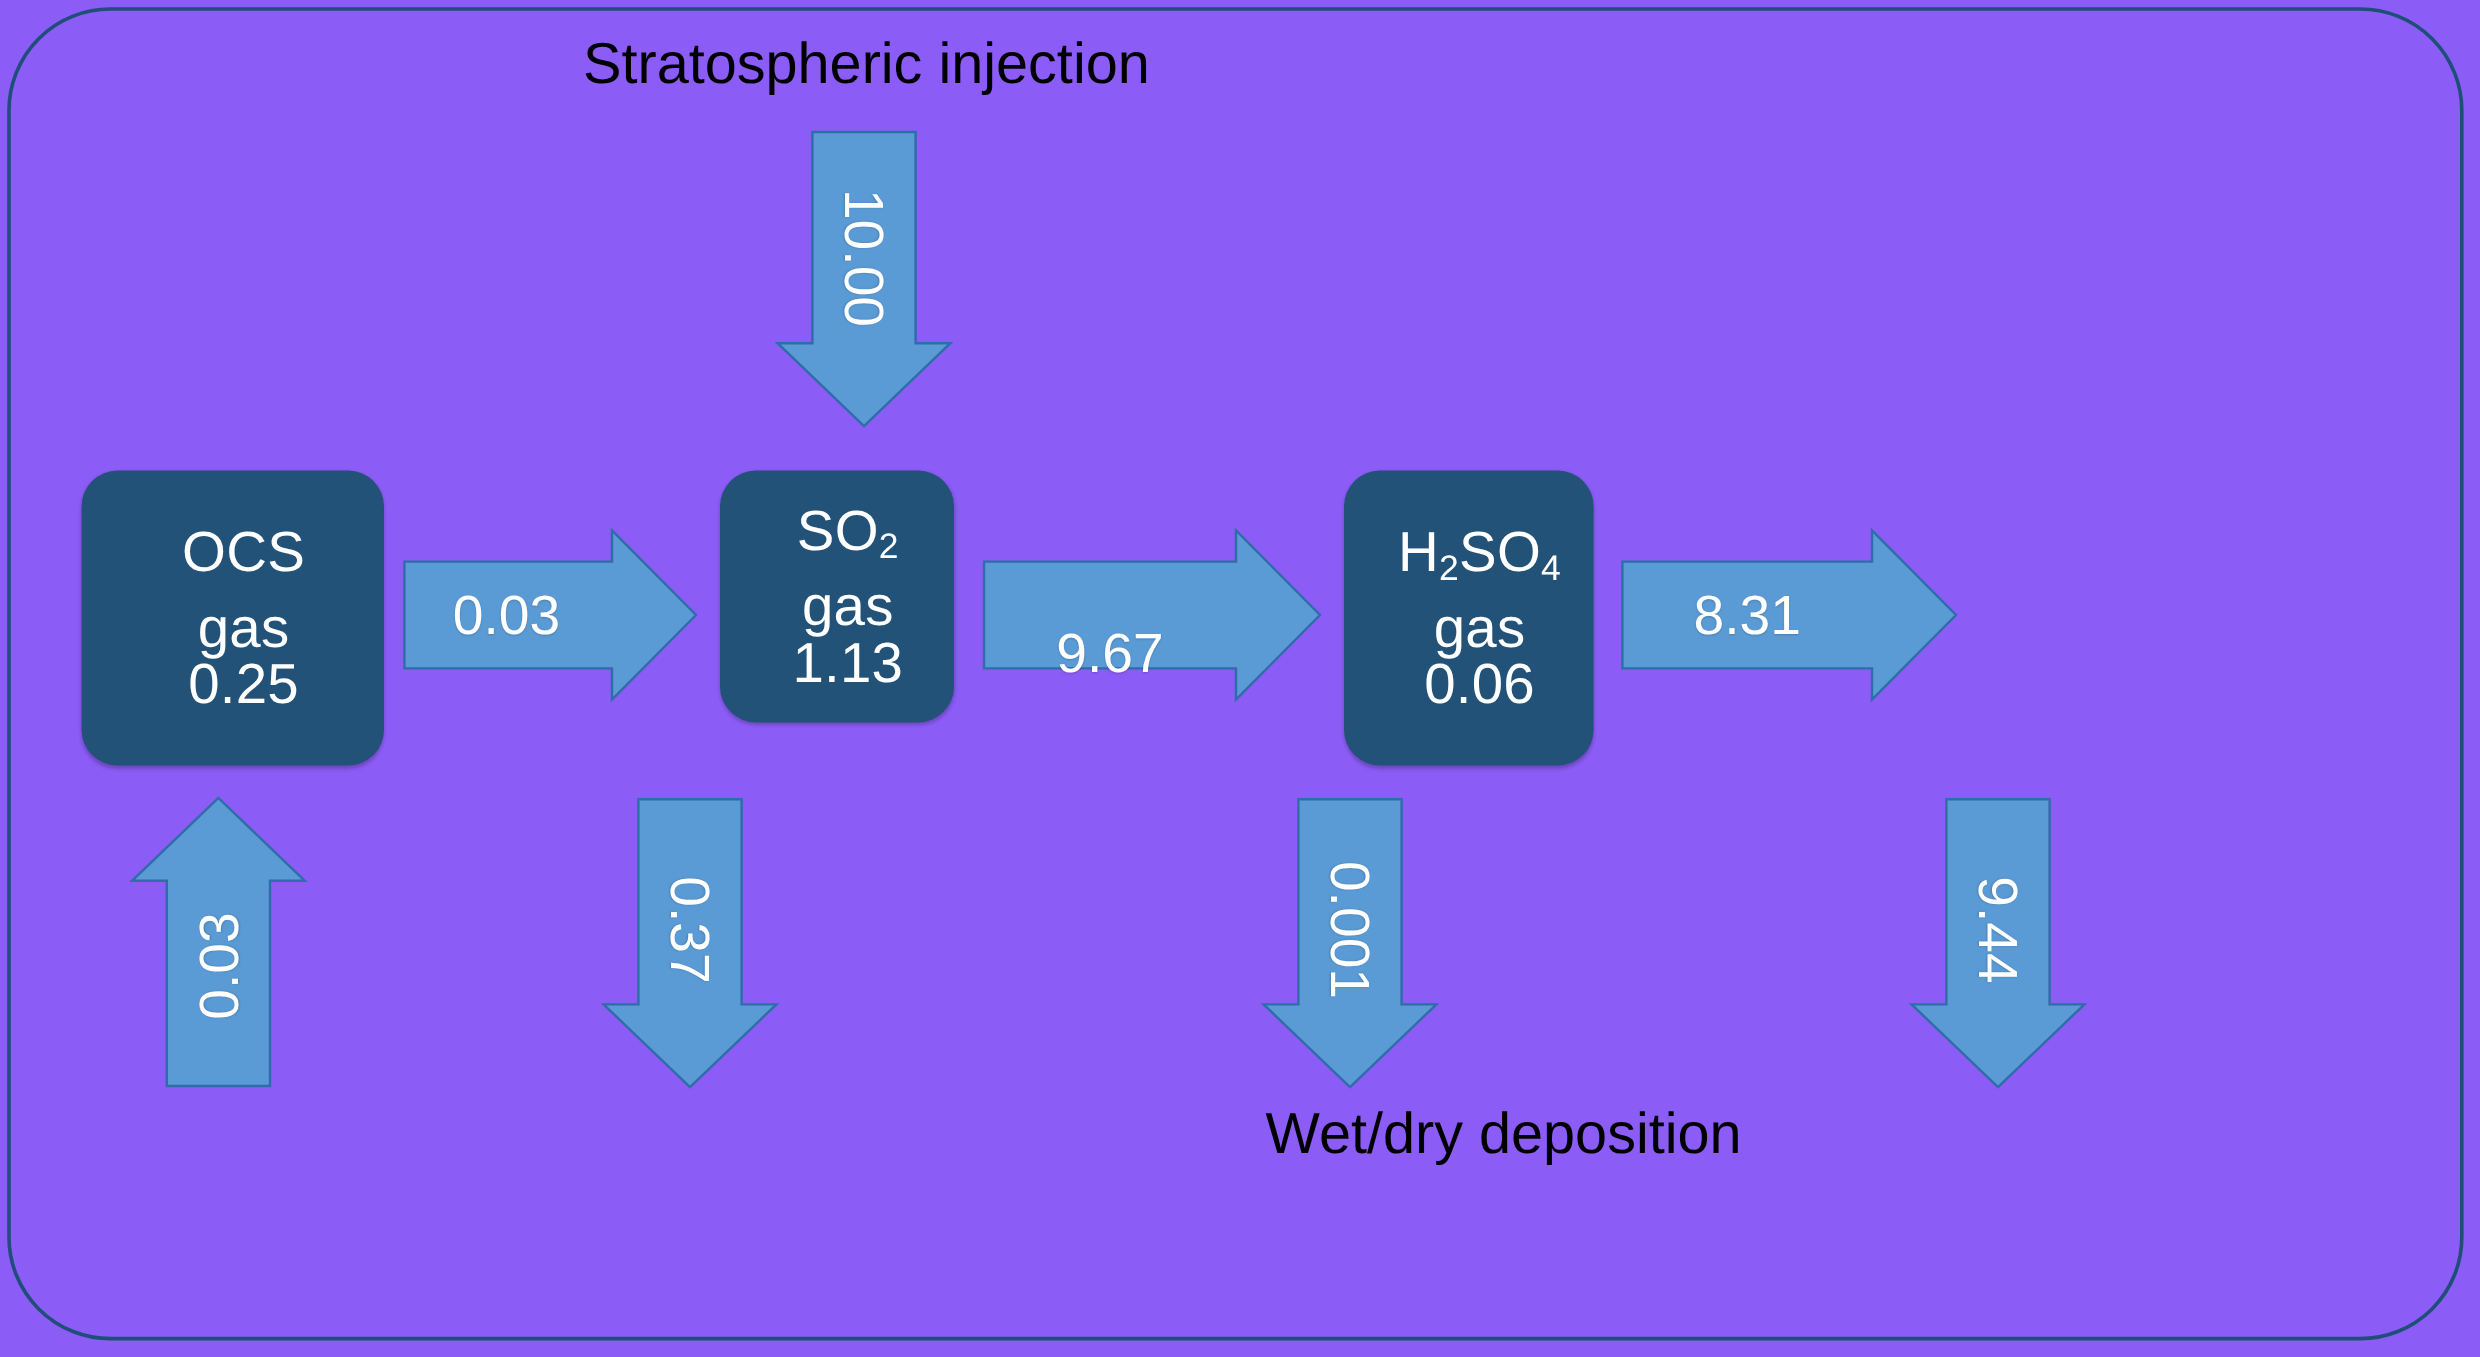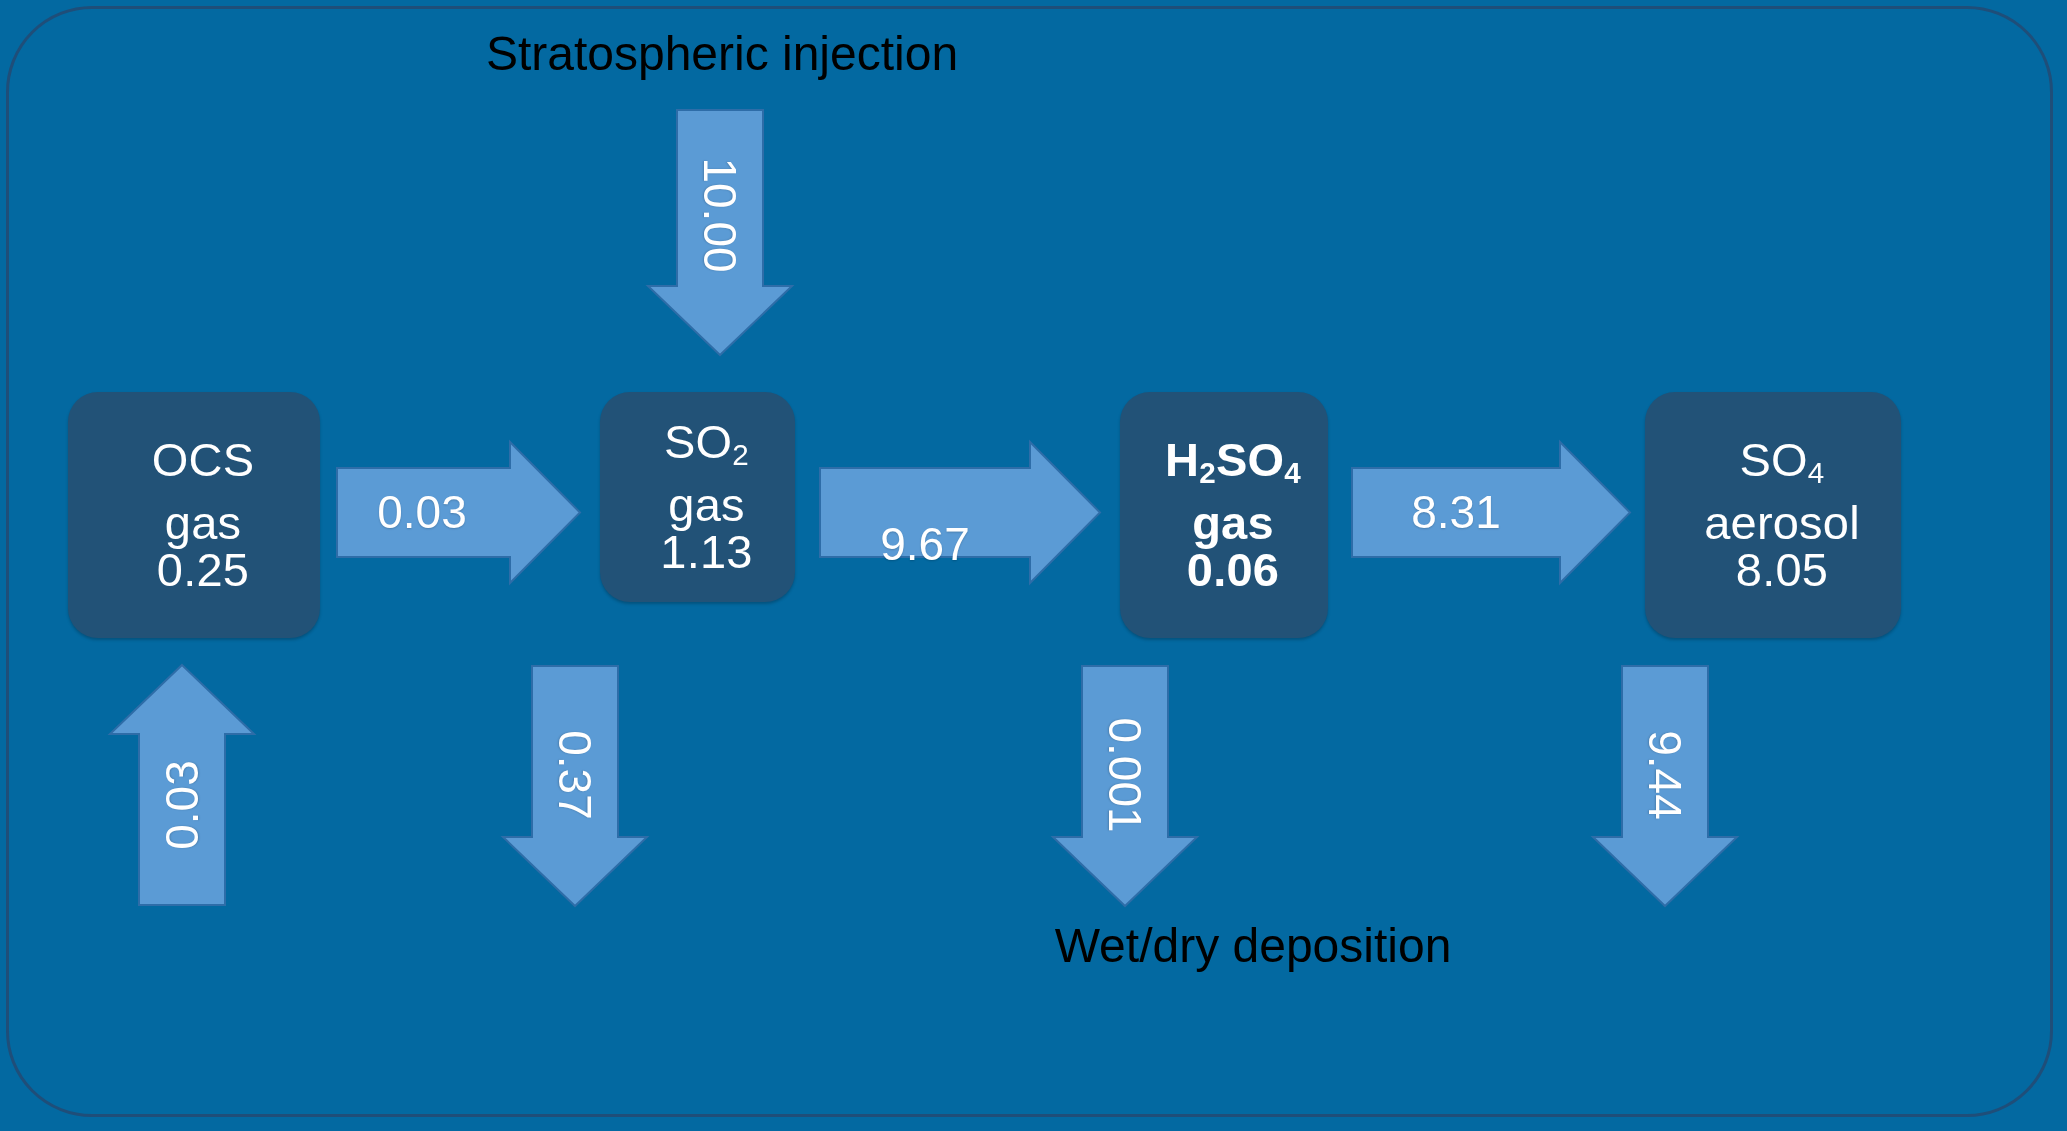--- a/index.html
+++ b/index.html
@@ -7,21 +7,21 @@
     padding: 0;
     background: #ffffff;
   }
   body {
     font-family: "Liberation Sans", sans-serif;
   }
   #canvas {
     position: relative;
     width: 2067px;
     height: 1131px;
-    background: #0369a1;
+    background: #8b5cf6;
     overflow: hidden;
   }
   
   #frame {
     position: absolute;
     left: 6px;
     top: 6px;
     width: 2047px;
     height: 1111px;
     border: 3px solid #1F4E79;
@@ -109,31 +109,26 @@
     <span class="line l2">gas</span>
     <span class="line l3">0.25</span>
   </div>
 
   <div class="box" style="left:600px; top:392px; width:195px; height:210px;">
     <span class="line l1"><span>SO</span><sub>2</sub></span>
     <span class="line l2">gas</span>
     <span class="line l3">1.13</span>
   </div>
 
-  <div class="box" style="left:1120px; top:392px; width:208px; height:246px;font-weight:bold;">
+  <div class="box" style="left:1120px; top:392px; width:208px; height:246px;">
     <span class="line l1"><span>H</span><sub>2</sub><span>SO</span><sub>4</sub></span>
     <span class="line l2">gas</span>
     <span class="line l3">0.06</span>
   </div>
 
-  <div class="box" style="left:1645px; top:392px; width:256px; height:246px;">
-    <span class="line l1"><span>SO</span><sub>4</sub></span>
-    <span class="line l2">aerosol</span>
-    <span class="line l3">8.05</span>
-  </div>
 
   <svg class="arrow-svg" style="left:337px; top:442px;" width="243" height="141" viewBox="0 0 243 141">
     <polygon class="arrow-shape" points="0,26 173,26 173,0 243,70.5 173,141 173,115 0,115"></polygon>
   </svg>
   <div class="arrow-label rot-none" style="left:422px; top:512px;">0.03</div>
 
   <svg class="arrow-svg" style="left:820px; top:442px;" width="280" height="141" viewBox="0 0 280 141">
     <polygon class="arrow-shape" points="0,26 210,26 210,0 280,70.5 210,141 210,115 0,115"></polygon>
   </svg>
   <div class="arrow-label rot-none" style="left:925px; top:512px;margin-top:32px;">9.67</div>

